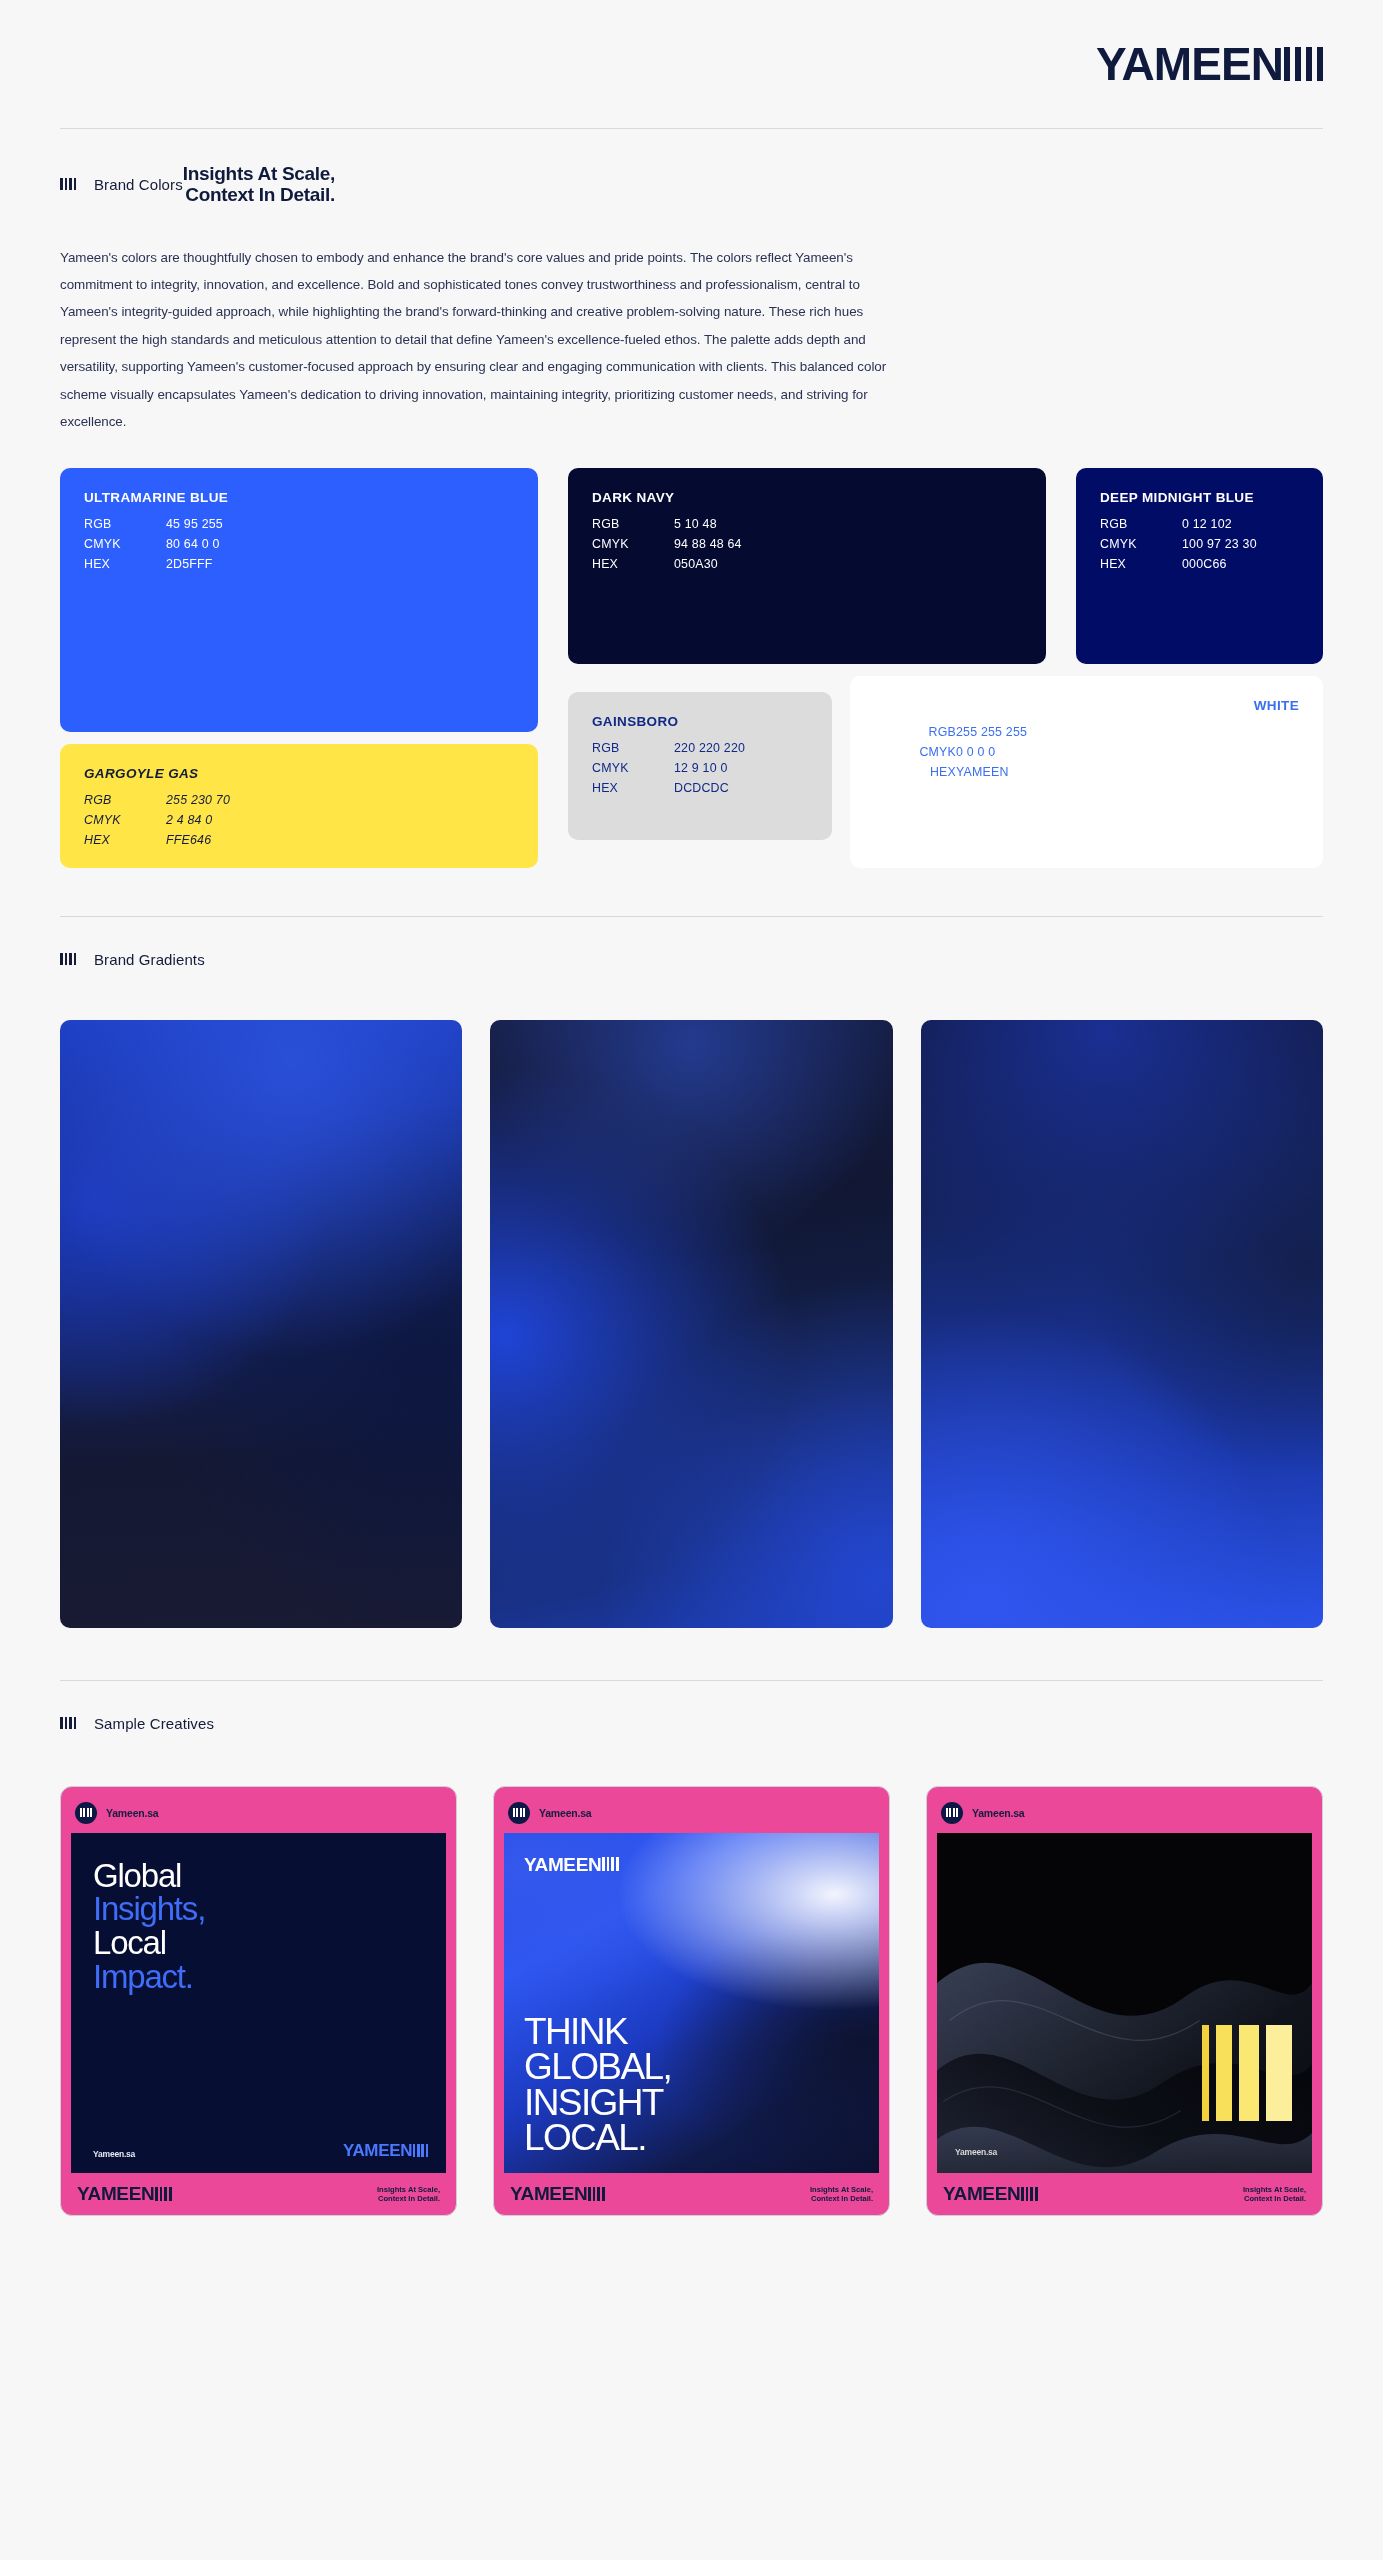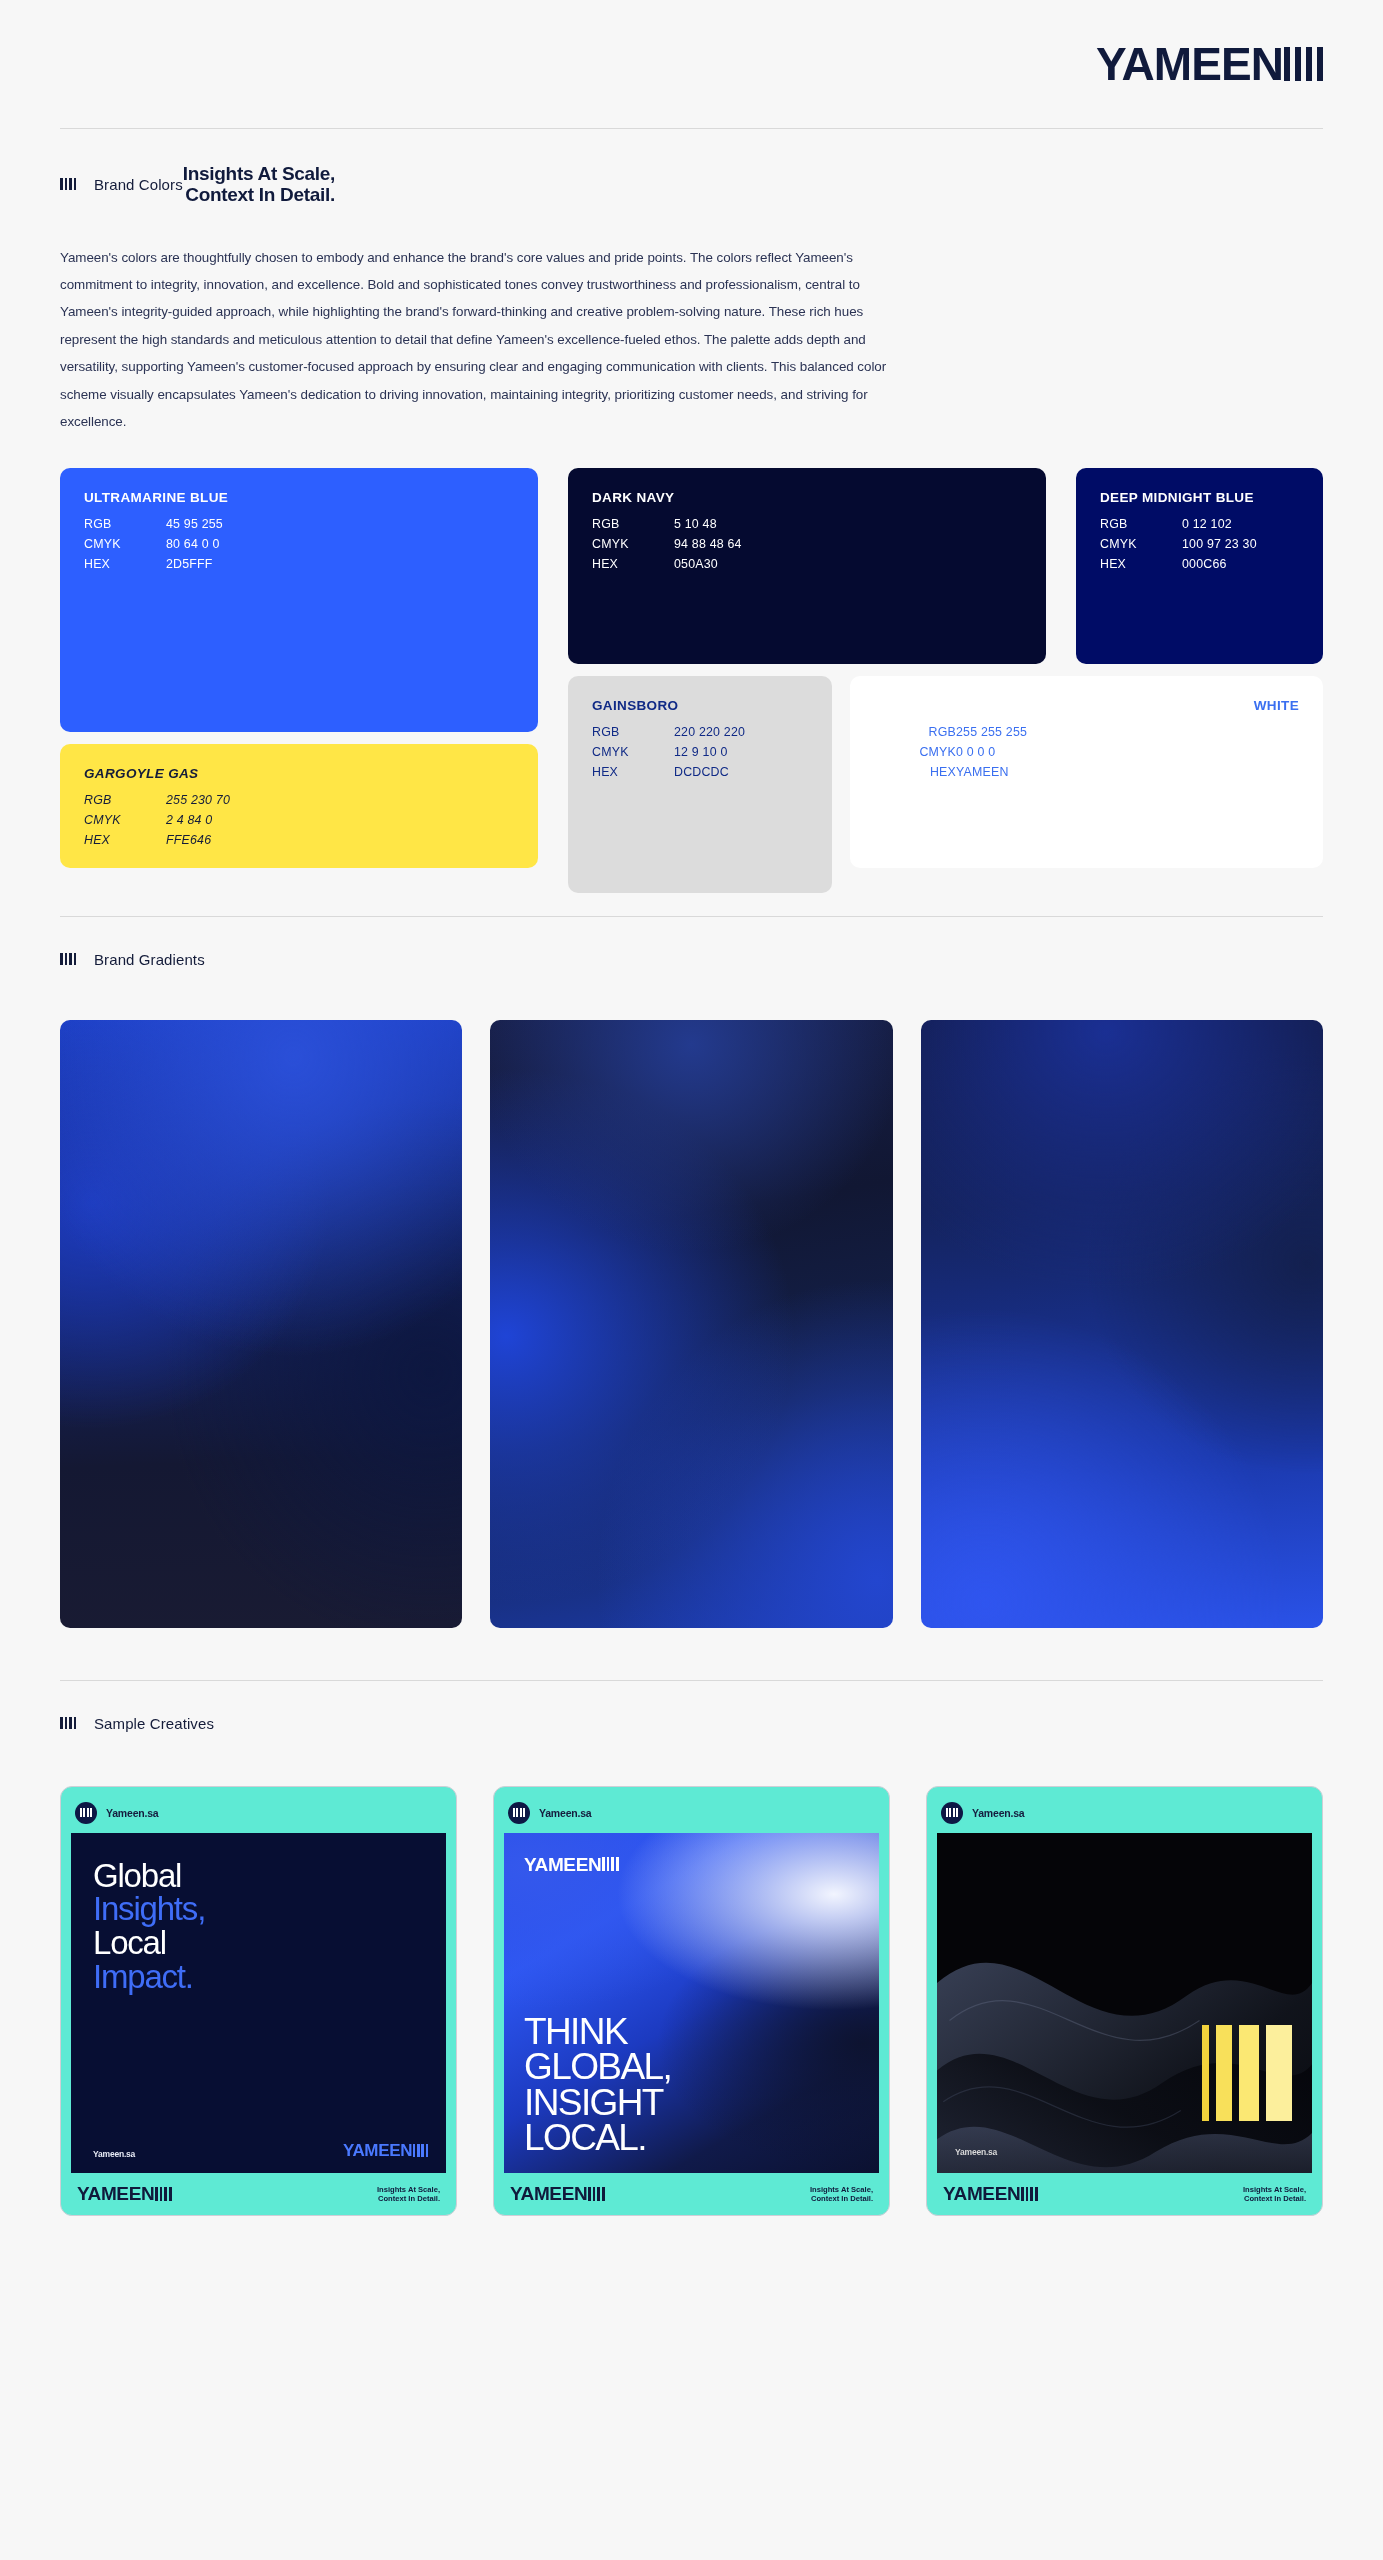--- a/index.html
+++ b/index.html
@@ -64,21 +64,21 @@
   .sw { position: absolute; border-radius: 10px; overflow: hidden; }
   .sw-body { padding: 22px 24px; }
   .sw-name { font-size: 13.5px; font-weight: 700; letter-spacing: .35px; margin-bottom: 9px; }
   .sw-row { display: flex; font-size: 12.4px; line-height: 1.62; letter-spacing: .2px; }
   .sw-k { width: 82px; flex: none; }
   .sw-v { }
 
   .sw-ultramarine { left: 0;   top: 0;   width: 478px; height: 264px; background: #2D5FFF; color: #ffffff; }
   .sw-gargoyle    { left: 0;   top: 276px; width: 478px; height: 124px; background: #FFE646; color: #141c3a; font-style: italic; }
   .sw-navy        { left: 508px; top: 0;   width: 478px; height: 196px; background: #050A30; color: #ffffff; }
-  .sw-gainsboro   { left: 508px; top: 208px; width: 264px; height: 217px; background: #DCDCDC; color: #102a86; }
+  .sw-gainsboro   { left: 508px; top: 224px; width: 264px; height: 148px; background: #DCDCDC; color: #102a86; }
   .sw-white       { left: 790px; top: 208px; width: 473px; height: 192px; background: #ffffff; color: #3a6ff0; text-align: right; }
   .sw-midnight    { left: 1016px; top: 0;  width: 247px; height: 196px; background: #000C66; color: #ffffff; }
 
   
   .grad-grid {
     display: grid; grid-template-columns: repeat(3, 1fr); gap: 28px;
     margin-top: 40px;
   }
   .grad-card { height: 608px; border-radius: 10px; overflow: hidden; position: relative; }
   .grad-a {
@@ -102,21 +102,21 @@
       radial-gradient(95% 60% at 96% 40%, #13204f 0%, rgba(19,32,79,0) 58%),
       linear-gradient(175deg, #121a42 0%, #14235e 30%, #1b39ad 72%, #2a52e8 100%);
   }
 
   
   .creative-grid {
     display: grid; grid-template-columns: repeat(3, 1fr); gap: 36px;
     margin-top: 42px; padding-bottom: 50px;
   }
   .creative {
-    background: #5eead4; border: 1px solid #cfcfd6; border-radius: 12px;
+    background: #ec4899; border: 1px solid #cfcfd6; border-radius: 12px;
     padding: 10px 10px 0; display: flex; flex-direction: column;
     height: 430px; overflow: hidden;
   }
   .cr-top { display: flex; align-items: center; gap: 9px; padding: 5px 4px 9px; }
   .cr-avatar {
     width: 22px; height: 22px; border-radius: 50%;
     background: #0d1845; display: flex; align-items: center; justify-content: center; flex: none;
   }
   .cr-avatar .mini-bars { height: 9px; gap: 1.6px; }
   .cr-avatar .mini-bars i { width: 2px; background: #ffffff; }

